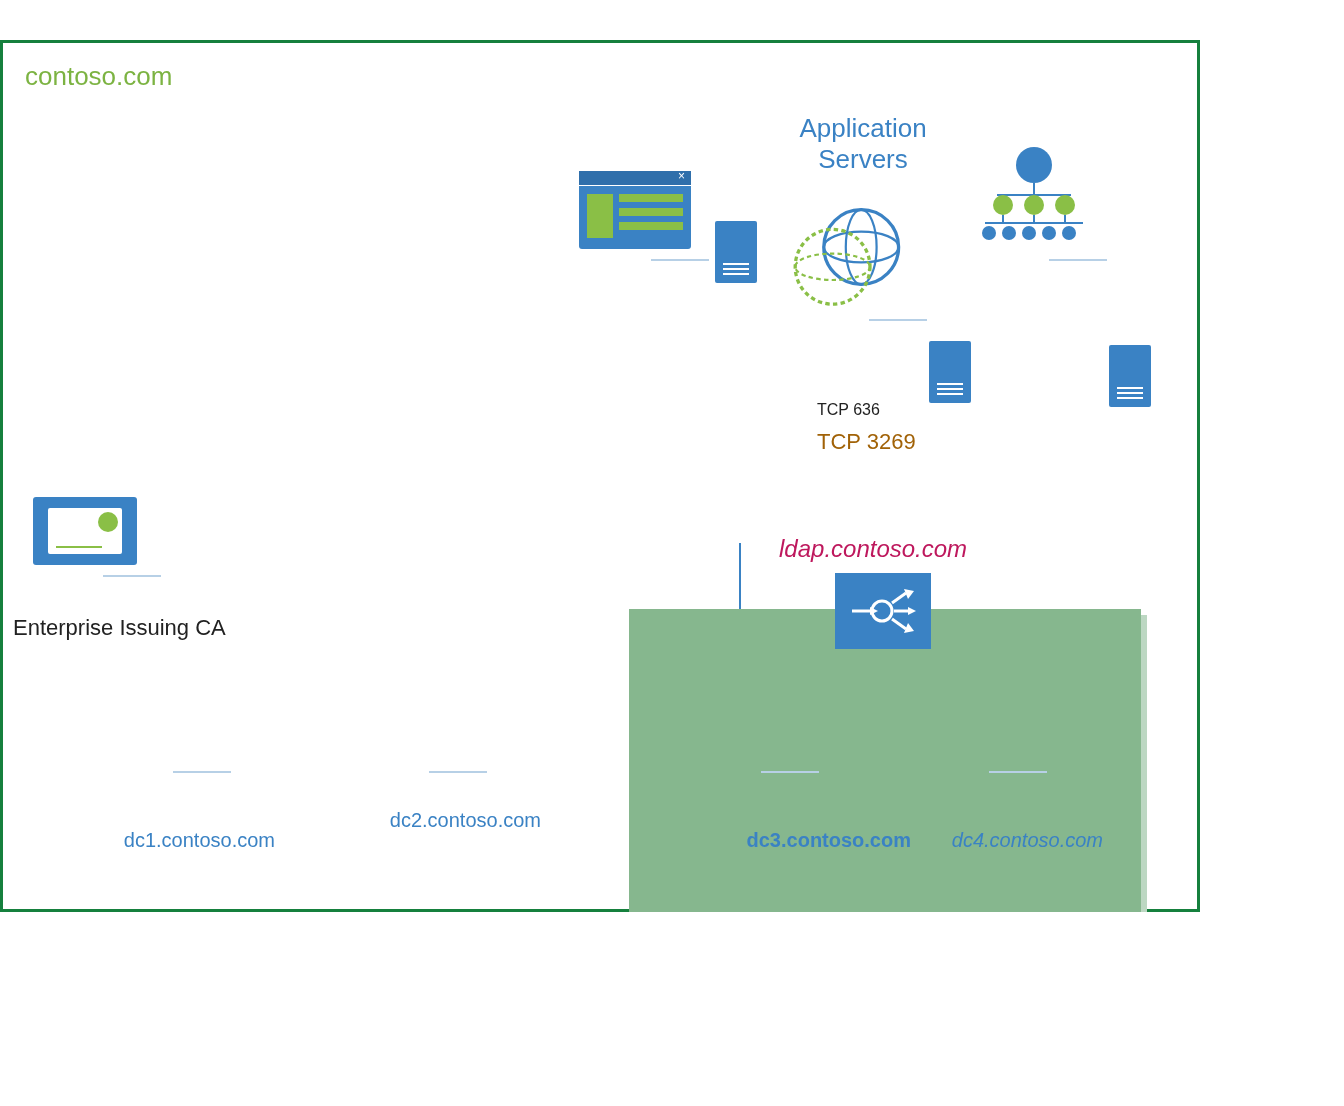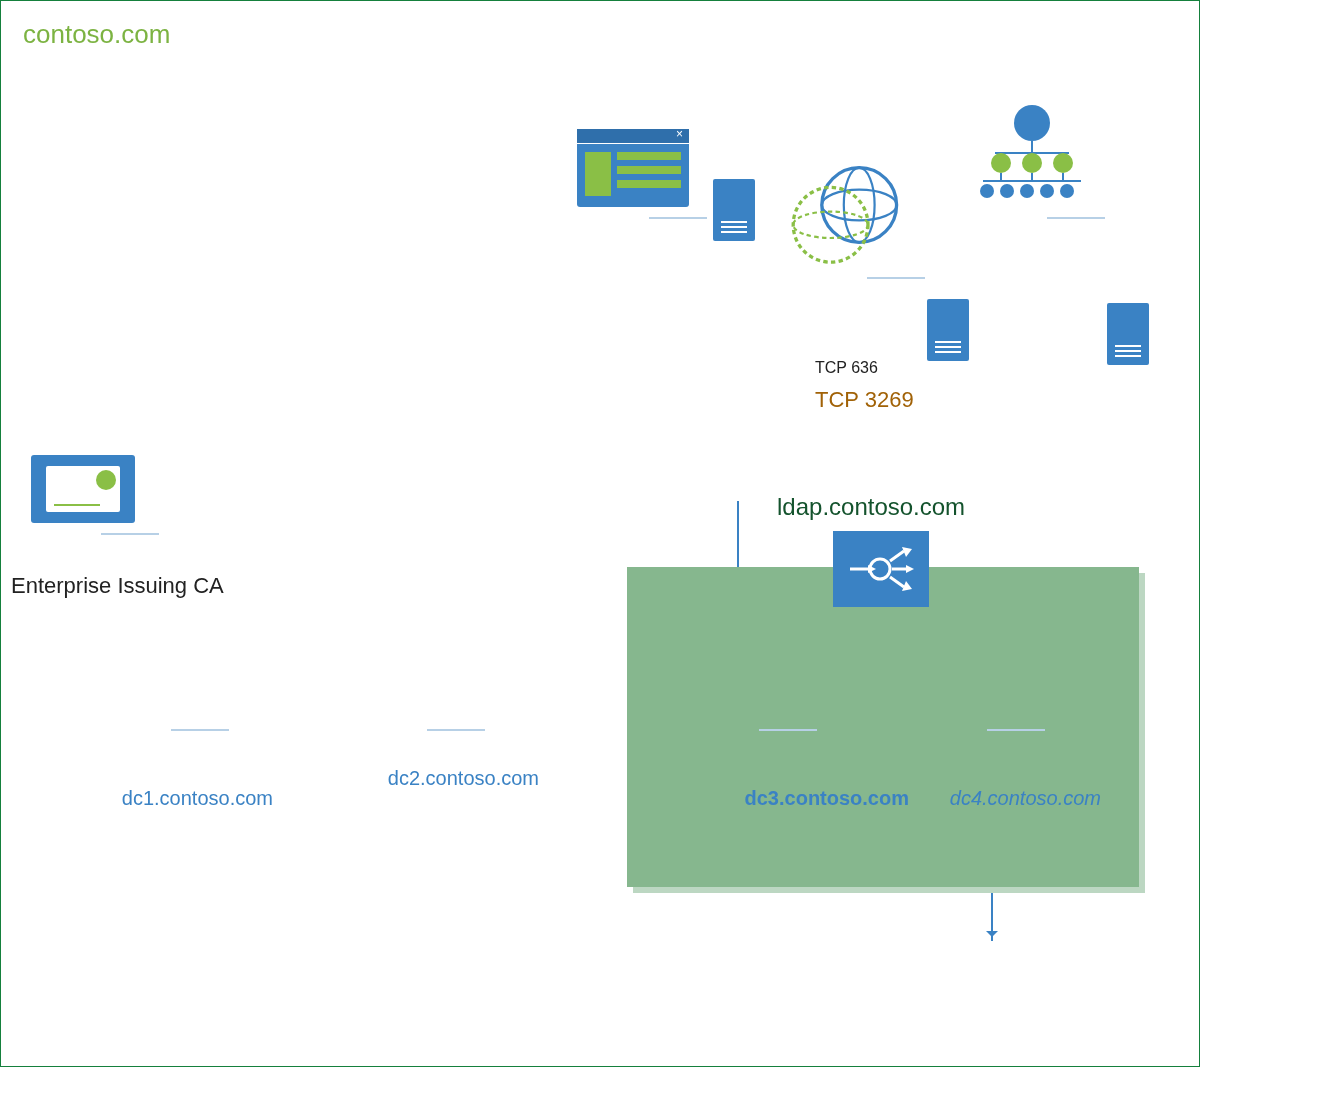--- a/index.html
+++ b/index.html
@@ -1,16 +1,16 @@
 <!DOCTYPE html>
 <html><head>
 <meta charset="utf-8">
 <style>
   html,body{margin:0;padding:0;background:#fff;font-family:"Segoe UI",Arial,sans-serif;}
-  .canvas{position:relative;width:1200px;height:1067px;border:1px solid #15803d;box-sizing:border-box;}
+  .canvas{position:relative;width:1200px;height:872px;border:3px solid #15803d;box-sizing:border-box;margin-top:40px;}
   .abs{position:absolute;}
   .blue{color:#3a82c4;}
   .green{color:#7cb342;}
   .dc-label{font-size:20px;color:#3a82c4;text-align:right;width:180px;}
   
   .server{width:42px;height:62px;background:#3a82c4;border-radius:2px;position:relative;}
   .server::after{content:"";position:absolute;left:8px;right:8px;bottom:8px;height:12px;
     background:repeating-linear-gradient(#fff,#fff 2px,#3a82c4 2px,#3a82c4 5px);}
   .hline{width:58px;height:2px;background:#b7d0e6;}
   
@@ -35,20 +35,22 @@
   .arrow{width:2px;background:#3a82c4;position:relative;}
   .arrow::after{content:"";position:absolute;bottom:-2px;left:-5px;border:6px solid transparent;border-top-color:#3a82c4;}
 </style>
 </head>
 <body>
 
 <div class="canvas">
 
   <div class="abs green" style="left:22px;top:18px;font-size:26px;">contoso.com</div>
 
+  <div class="abs blue" style="left:770px;top:70px;font-size:26px;text-align:center;white-space:pre-line;width:180px;">Application
+Servers</div>
 
   <div class="abs" style="left:576px;top:128px;">
     <div class="appwin">
       <div class="bar"></div>
       <div class="body">
           <div class="side"></div>
           <div class="lines">
             <div></div>
             <div></div>
             <div></div>
@@ -94,21 +96,21 @@
   <div class="abs server" style="left:1106px;top:178px;"></div>
 
   <div class="abs arrow" style="left:736px;top:314px;height:110px;"></div>
   <div class="abs arrow" style="left:766px;top:314px;height:110px;"></div>
   <div class="abs arrow" style="left:956px;top:314px;height:110px;"></div>
   <div class="abs arrow" style="left:990px;top:314px;height:110px;"></div>
 
   <div class="abs" style="left:814px;top:358px;font-size:16px;color:#222;">TCP 636</div>
   <div class="abs" style="left:814px;top:386px;font-size:22px;color:#a16207;">TCP 3269</div>
 
-  <div class="abs" style="left:776px;top:492px;font-size:24px;color:#14532d;">ldap.contoso.com</div>
+  <div class="abs" style="left:776px;top:492px;font-size:24px;color:#be185d;font-style:italic;">ldap.contoso.com</div>
 
   <div class="abs cluster" style="left:626px;top:566px;"></div>
 
   <div class="abs lb" style="left:832px;top:530px;">
     <svg width="70" height="56" viewBox="0 0 70 56">
       <circle cx="34" cy="28" r="10" fill="none" stroke="#fff" stroke-width="3"></circle>
       <line x1="4" y1="28" x2="22" y2="28" stroke="#fff" stroke-width="3"></line>
       <polygon points="22,24 30,28 22,32" fill="#fff"></polygon>
       <line x1="44" y1="20" x2="58" y2="10" stroke="#fff" stroke-width="3"></line>
       <polygon points="56,6 66,8 60,16" fill="#fff"></polygon>

